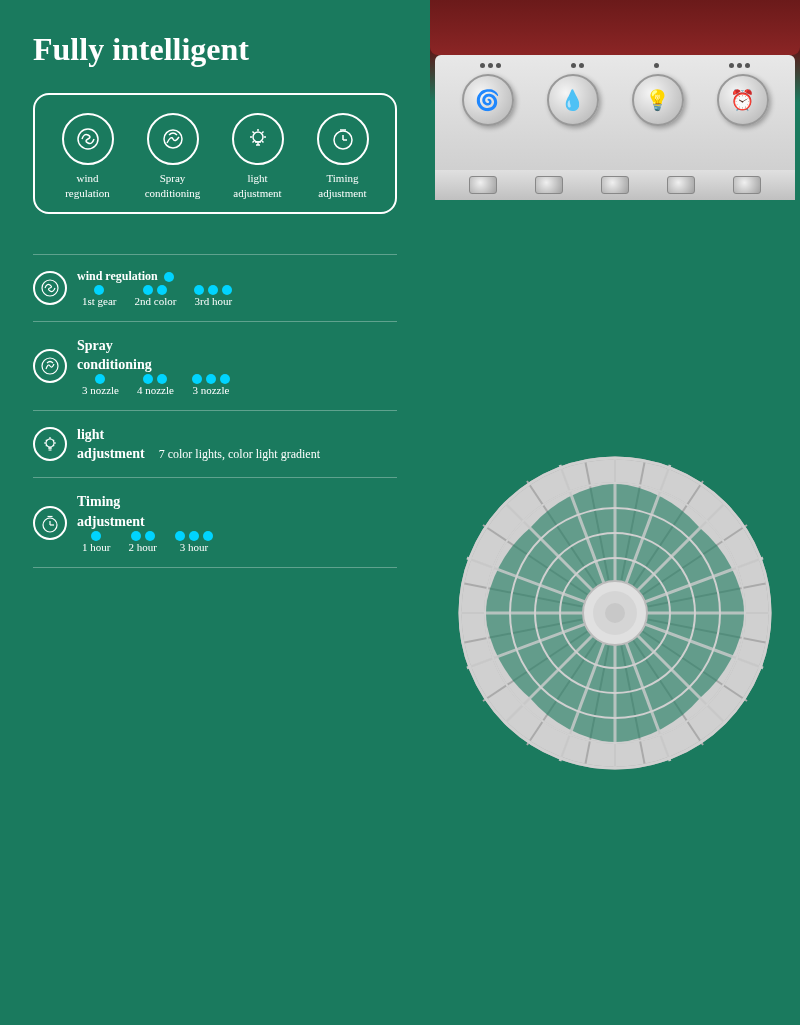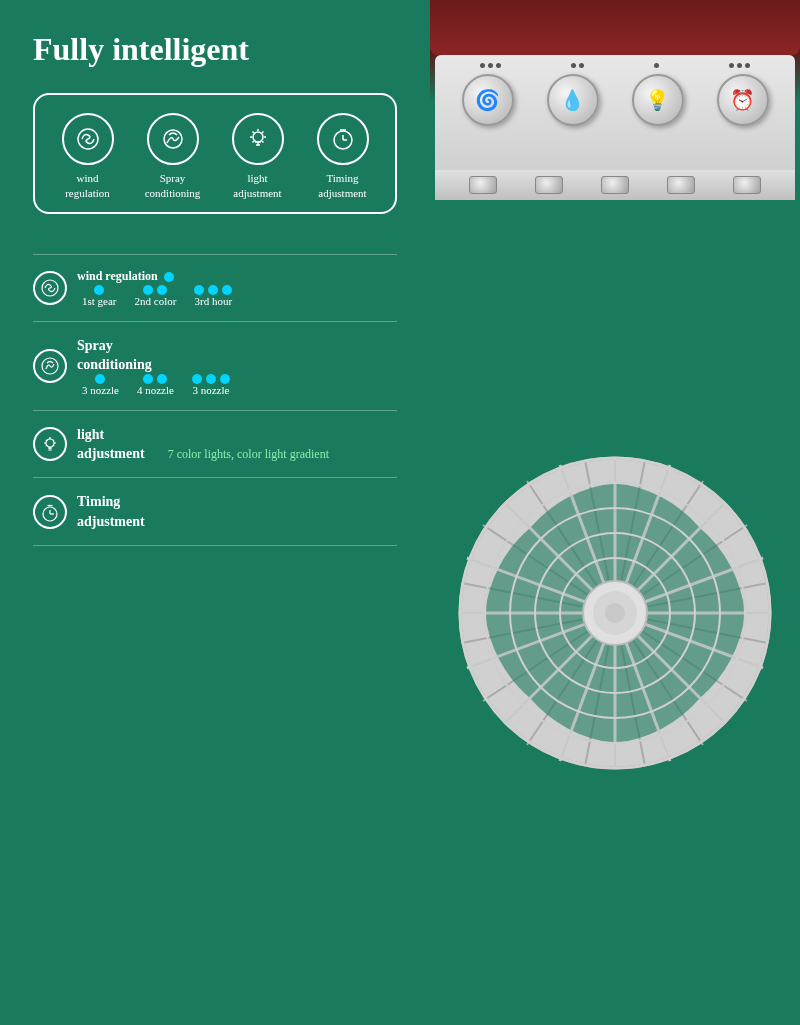--- a/index.html
+++ b/index.html
@@ -141,23 +141,23 @@
     }
 
     .dot {
       width: 10px;
       height: 10px;
       border-radius: 50%;
       background-color: #00d4ff;
     }
 
     .spec-text {
-      color: #86efac;
+      color: #ffffff;
       font-size: 12px;
-      margin-left: 19px;
+      margin-left: 10px;
     }
 
     
     .fan-image-area {
       width: 100%;
       height: 100%;
       position: relative;
       background: linear-gradient(180deg, #8b2020 0%, #5a1a1a 5%, #1a7a5e 10%, #1a7a5e 100%);
     }
   </style>
@@ -322,20 +322,43 @@
       <div class="spec-icon">
         <svg width="20" height="20" viewBox="0 0 20 20" fill="none">
           <circle cx="10" cy="12" r="7" stroke="white" stroke-width="1.2" fill="none"></circle>
           <line x1="10" y1="12" x2="10" y2="8" stroke="white" stroke-width="1.2"></line>
           <line x1="10" y1="12" x2="14" y2="12" stroke="white" stroke-width="1.2"></line>
           <line x1="7.5" y1="3.5" x2="12.5" y2="3.5" stroke="white" stroke-width="1.2"></line>
         </svg>
       </div>
       <div style="flex:1">
         <span class="spec-name">Timing<br>adjustment</span>
+        <div class="spec-details">
+          <div class="spec-option">
+            <div class="dots-row">
+                <div class="dot"></div>
+              </div>
+            <span class="spec-option-label">1 hour</span>
+          </div>
+          <div class="spec-option">
+            <div class="dots-row">
+                <div class="dot"></div>
+                <div class="dot"></div>
+              </div>
+            <span class="spec-option-label">2 hour</span>
+          </div>
+          <div class="spec-option">
+            <div class="dots-row">
+                <div class="dot"></div>
+                <div class="dot"></div>
+                <div class="dot"></div>
+              </div>
+            <span class="spec-option-label">3 hour</span>
+          </div>
+        </div>
       </div>
     </div>
 
   </div>
 </div>
 
 <div class="right-panel">
   <div class="fan-image-area">
 
     <div style="position:absolute;top:0;left:0;right:0;height:55px;background:linear-gradient(180deg,#6b1a1a,#8b2525);border-radius:0 0 8px 8px;"></div>

